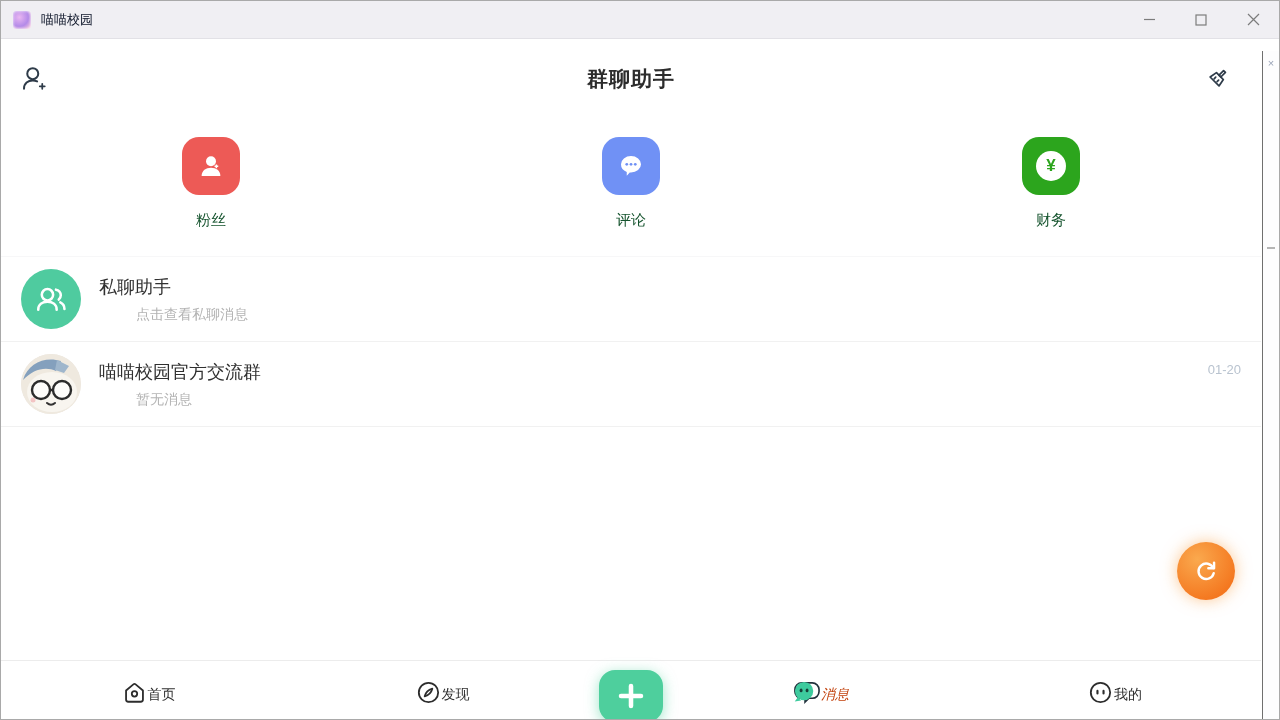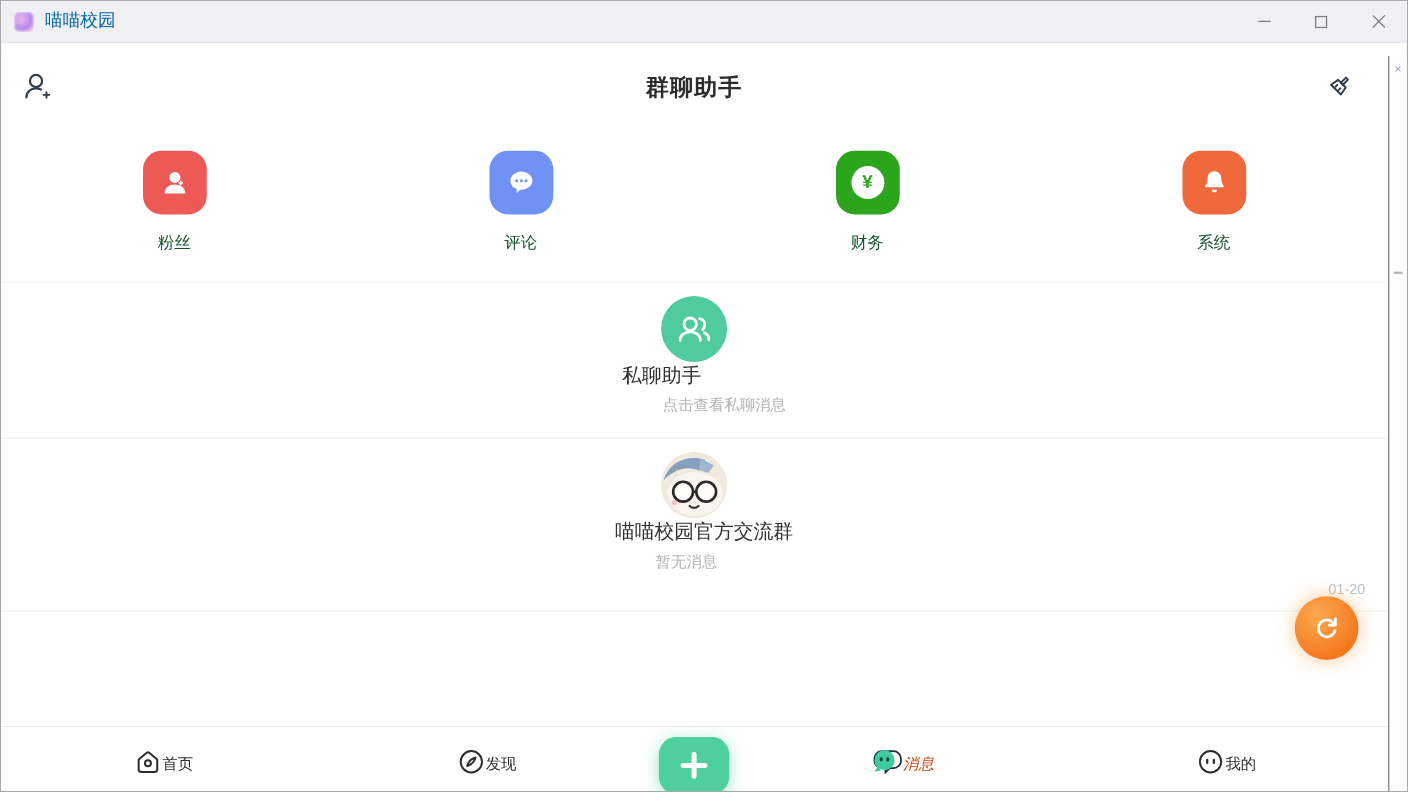--- a/index.html
+++ b/index.html
@@ -6,21 +6,21 @@
   html,body { width:1280px; height:720px; }
   body { font-family: "Liberation Sans", sans-serif; background:#fff; overflow:hidden; }
 
   .window { position:relative; width:1280px; height:720px; border:1px solid #a9a9a9; background:#fff; overflow:hidden; }
 
   
   .titlebar { height:38px; background:#f0eff3; border-bottom:1px solid #e2e1e6; display:flex; align-items:center; padding-left:12px; }
   .app-icon { width:18px; height:18px; border-radius:4px;
     background: radial-gradient(circle at 35% 35%, #e9b7f2, #b48ae8 55%, #f3c4de 90%);
     box-shadow: inset 0 0 3px #fff; }
-  .app-title { margin-left:10px; font-size:16px; color:#0369a1; }
+  .app-title { margin-left:10px; font-size:13px; color:#0f172a; }
   .win-controls { margin-left:auto; display:flex; height:100%; }
   .win-btn { width:52px; height:100%; display:flex; align-items:center; justify-content:center; color:#7c7c7c; cursor:default; }
   .win-btn svg { display:block; }
 
   
   .app-body { position:relative; height:680px; background:#fff; }
   .page { margin-right:18px; }
 
   
   .scroll-gutter { position:absolute; top:0; bottom:7px; right:0; width:17px; background:#fdfdfe; border-left:1px solid #6f6f6f; }
@@ -35,21 +35,21 @@
   .hdr-icon.right { right:26px; }
 
   
   .shortcuts { display:flex; margin-top:28px; }
   .shortcut { flex:1; display:flex; flex-direction:column; align-items:center; cursor:pointer; }
   .squircle { width:58px; height:58px; border-radius:17px; display:flex; align-items:center; justify-content:center; }
   .shortcut-label { margin-top:16px; font-size:15px; color:#14532d; }
 
   
   .conv-list { margin-top:26px; border-top:1px solid #f7f7f8; }
-  .conv { display:flex; align-items:center; padding:12px 20px; border-bottom:1px solid #f1f1f1; cursor:pointer;flex-direction:column; }
+  .conv { display:flex; align-items:center; padding:12px 20px; border-bottom:1px solid #f1f1f1; cursor:pointer; }
   .avatar { width:60px; height:60px; border-radius:50%; flex:0 0 60px; display:flex; align-items:center; justify-content:center; overflow:hidden; }
   .conv-text { margin-left:18px; }
   .conv-title { font-size:18px; color:#303030; }
   .conv-sub { margin-top:7px; font-size:14px; color:#b3b3b3;margin-left:37px; }
   .conv-time { margin-left:auto; align-self:flex-start; margin-top:8px; font-size:13px; color:#b9c3cf; }
 
   
   .fab { position:absolute; left:1176px; top:491px; width:58px; height:58px; border-radius:50%;
     background: radial-gradient(circle at 35% 30%, #faa94e, #f4771f 75%);
     box-shadow: 0 0 16px rgba(250,155,60,.55);
@@ -142,29 +142,20 @@
           <div class="shortcut-label">评论</div>
         </div>
 
         <div class="shortcut">
           <div class="squircle" style="background: rgb(44, 165, 29);">
             <div style="width:30px;height:30px;border-radius:50%;background:#fff;display:flex;align-items:center;justify-content:center;font-weight:700;font-size:17px;color:#2ca51d;">¥</div>
           </div>
           <div class="shortcut-label">财务</div>
         </div>
 
-        <div class="shortcut">
-          <div class="squircle" style="background: rgb(240, 104, 60);">
-            <svg width="28" height="28" viewBox="0 0 24 24">
-              <path d="M12 3.2 c3.4 0 5.4 2.6 5.4 5.8 c0 2.6 .8 4.2 1.8 5.4 a.8 .8 0 0 1 -.6 1.3 h-13.2 a.8 .8 0 0 1 -.6 -1.3 c1 -1.2 1.8 -2.8 1.8 -5.4 c0 -3.2 2 -5.8 5.4 -5.8 z" fill="#fff"></path>
-              <path d="M10 17.5 a2 2 0 0 0 4 0 z" fill="#fff"></path>
-            </svg>
-          </div>
-          <div class="shortcut-label">系统</div>
-        </div>
 
       </div>
 
       <div class="conv-list">
 
         <div class="conv">
           <div class="avatar" style="background: rgb(79, 203, 159);">
             <svg width="34" height="34" viewBox="0 0 24 24" fill="none" stroke="#fff" stroke-width="1.8" stroke-linecap="round">
               <circle cx="9.5" cy="9" r="4"></circle>
               <path d="M3 19.5 c0-3.6 2.9-5.6 6.5-5.6 s6.5 2 6.5 5.6"></path>

